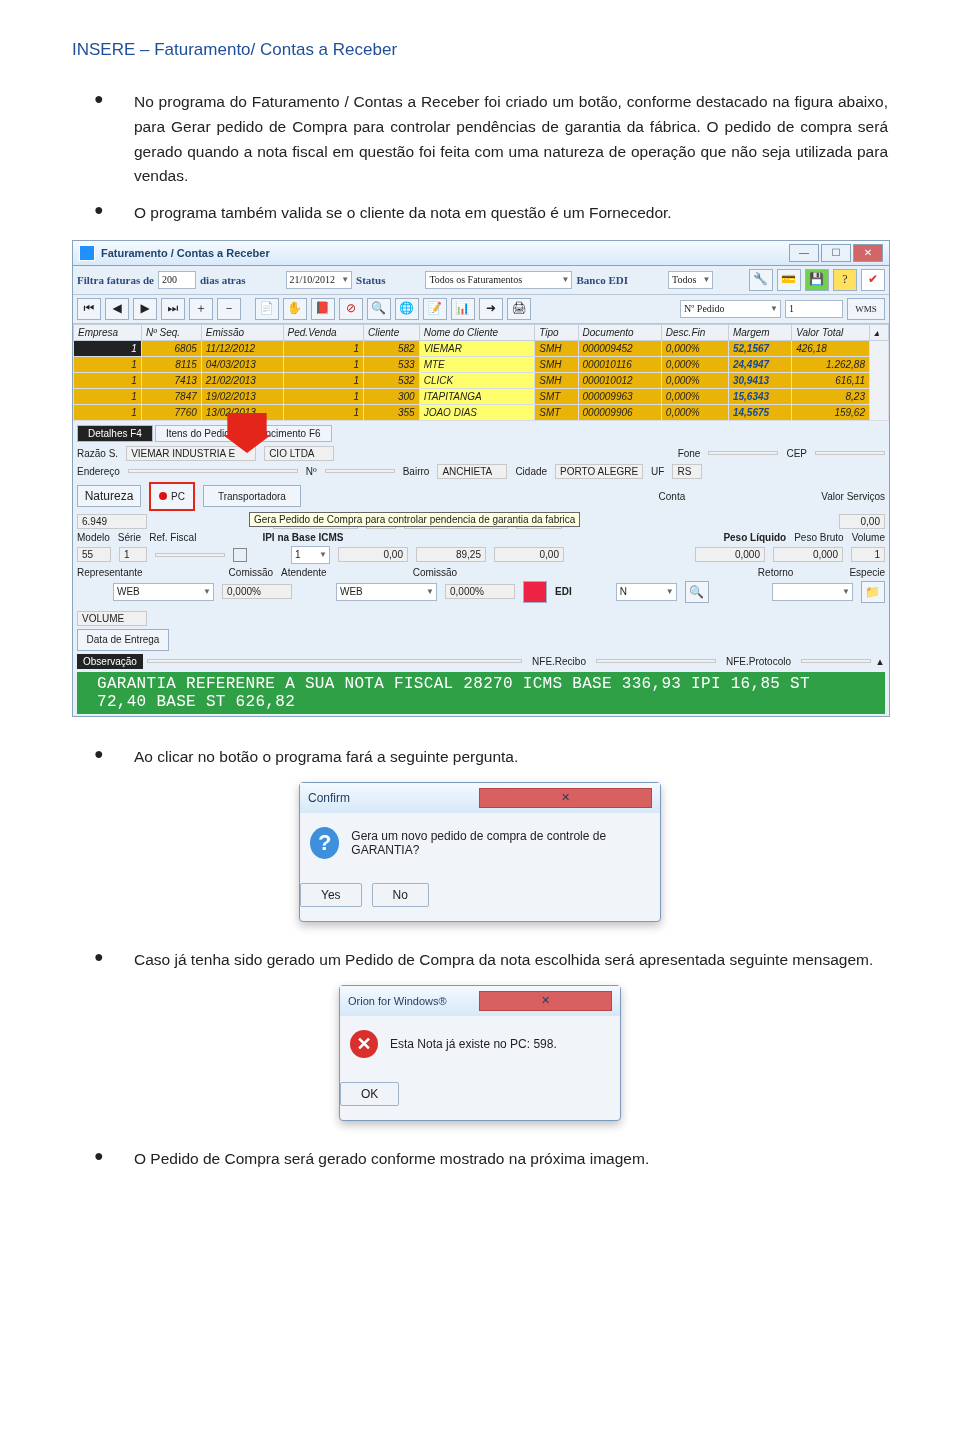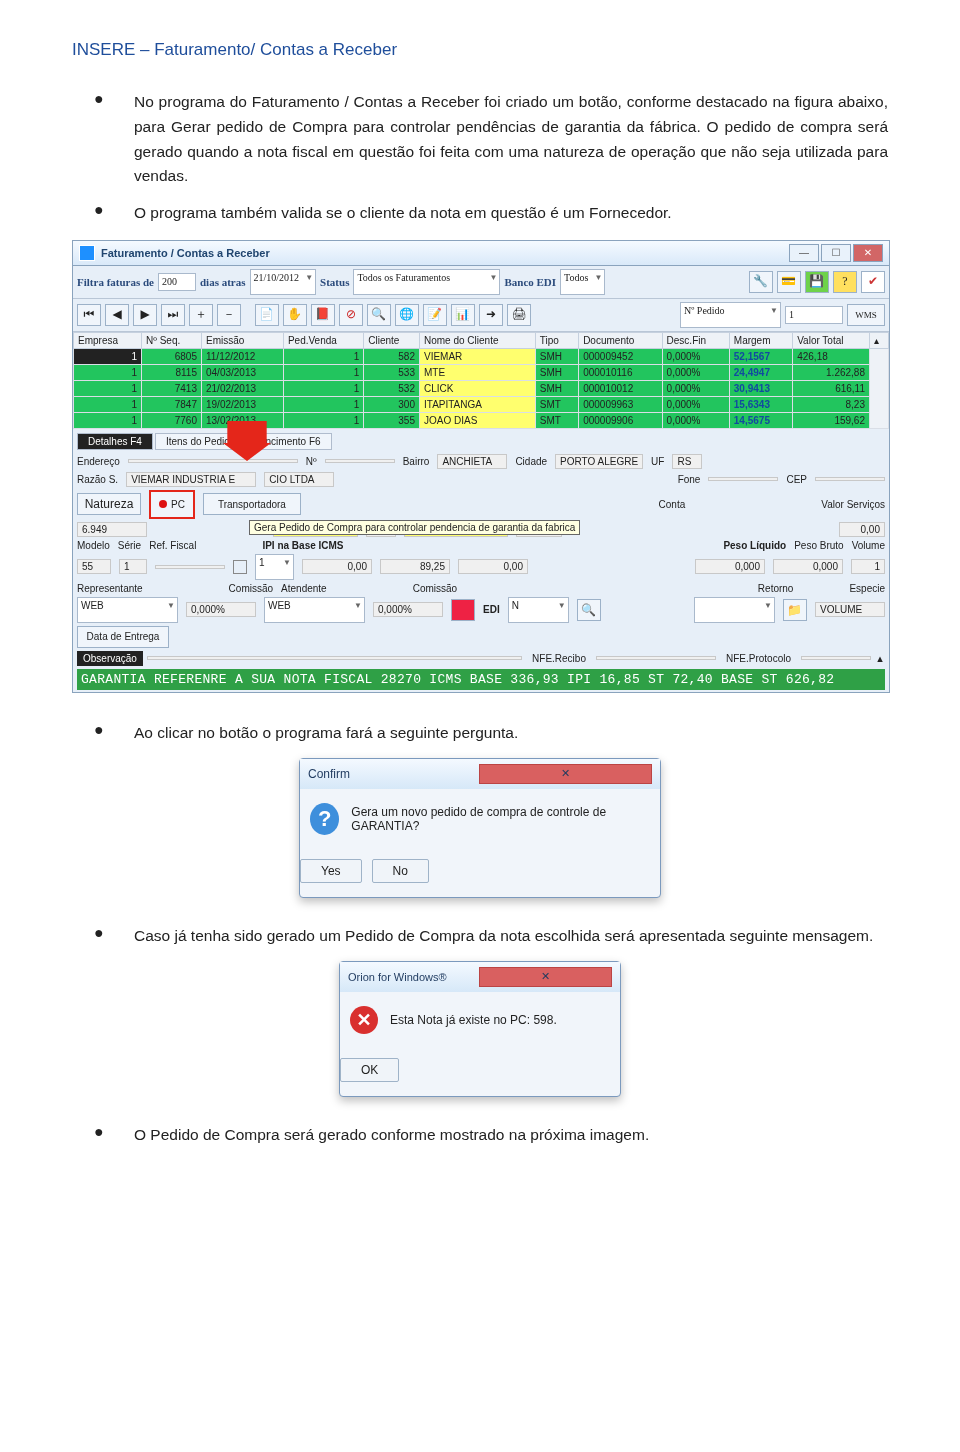--- a/index.html
+++ b/index.html
@@ -11,41 +11,41 @@
   .screenshot-box{margin:14px 0 28px 0;}
   .app-window{border:1px solid #8aa3bd;background:#e7eff8;width:100%;font-size:11px;}
   .titlebar{display:flex;align-items:center;background:linear-gradient(#f5faff,#d9e9f9);height:24px;padding:0 6px;border-bottom:1px solid #8aa3bd;}
   .titlebar .icon{display:inline-block;width:14px;height:14px;background:#1e90ff;margin-right:6px;border:1px solid #fff;}
   .titlebar .title{flex:1;color:#20456f;font-weight:bold;}
   .win-btn{width:28px;height:16px;border:1px solid #8aa3bd;margin-left:2px;display:flex;align-items:center;justify-content:center;font-size:10px;background:#e9f2fb;color:#555;}
   .win-close{background:#d26666;color:#fff;}
   .filterbar,.toolbar,.toolbar2{display:flex;align-items:center;padding:3px 4px;border-bottom:1px solid #b9c6d6;background:#e7eff8;gap:4px;font-family:Liberation Serif, serif;}
   .filterbar .lbl{color:#2b4b7c;font-weight:bold;}
   .inp{background:#fff;border:1px solid #a9b9cc;height:16px;padding:0 3px;display:inline-flex;align-items:center;font-size:10px;}
-  .dd{background:#fff;border:1px solid #a9b9cc;height:16px;padding:0 16px 8px 3px;display:inline-flex;align-items:center;font-size:10px;position:relative;}
+  .dd{background:#fff;border:1px solid #a9b9cc;height:16px;padding:0 16px 0 3px;display:inline-flex;align-items:center;font-size:10px;position:relative;margin-left:36px;}
   .dd::after{content:"▼";position:absolute;right:2px;font-size:8px;color:#666;}
   .btn{border:1px solid #9cb1c8;background:#f0f5fb;height:20px;min-width:22px;display:flex;align-items:center;justify-content:center;font-size:12px;}
   .btn-save{background:#6ed24a;}
   .btn-help{background:#ffe05f;}
   .btn-ok{background:#fff;color:#c33;}
-  .datagrid{width:100%;border-collapse:collapse;font-size:10px;background:#22c55e;}
+  .datagrid{width:100%;border-collapse:collapse;font-size:10px;background:#eab308;font-style:italic;}
   .datagrid th{background:#eef2f7;border:1px solid #c5d0de;padding:2px 4px;font-weight:normal;color:#222;text-align:left;}
   .datagrid td{border:1px solid #d9dee6;padding:2px 4px;}
   .hl-name{background:#ffff6e;}
   .bold-blue{color:#124aa0;font-weight:bold;}
   .details{padding:4px 4px 2px 4px;background:#e7eff8;}
   .tabs{display:flex;gap:2px;margin-bottom:4px;}
   .tab{border:1px solid #b0bccd;padding:2px 10px;font-size:10px;background:#f0f5fb;}
   .tab.active{background:#222;color:#fff;}
   .field-row{display:flex;gap:8px;align-items:center;margin-bottom:3px;font-size:10px;flex-wrap:wrap;}
   .field-row .lab{color:#222;}
   .gray-inp{background:#f0f0f0;border:1px solid #c8c8c8;padding:1px 4px;min-width:60px;display:inline-block;}
   .obs-bar{display:flex;gap:4px;align-items:center;margin:3px 0;}
   .obs-bar .lab{background:#222;color:#fff;padding:2px 6px;font-size:10px;}
-  .obs-green{background:#2fa046;color:#fff;font-family:"Courier New",monospace;letter-spacing:.3px;padding:3px 4px;font-size:13px;}
+  .obs-green{background:#2fa046;color:#fff;font-family:"Courier New",monospace;letter-spacing:.3px;padding:3px 20px;font-size:16px;}
   .red-arrow{position:absolute;width:48px;height:40px;background:#e4261a;clip-path:polygon(9% 0,91% 0,91% 55%,100% 55%,50% 100%,0 55%,9% 55%);}
   .tooltip{position:absolute;background:#ffffe1;border:1px solid #666;padding:1px 4px;font-size:10px;white-space:nowrap;}
   .pc-btn{border:2px solid #e4261a;background:#f0f5fb;padding:7px 8px;font-size:10px;display:inline-flex;align-items:center;gap:4px;position:relative;}
   .pc-btn .dot{width:8px;height:8px;background:#d11;border-radius:50%;display:inline-block;}
   .center{display:flex;justify-content:center;margin:12px 0 26px 0;}
   .dlg{border:1px solid #7b99bd;border-radius:4px;box-shadow:0 4px 10px rgba(0,0,0,.25);font-size:12px;background:#f1f5fa;width:360px;}
   .dlg-title{display:flex;background:linear-gradient(#f4f9ff,#d6e8f8);padding:5px 8px;align-items:center;}
   .dlg-title span{flex:1;color:#1f3a5f;}
   .dlg-close{width:28px;height:18px;background:#d96060;color:#fff;display:flex;align-items:center;justify-content:center;font-size:11px;border:1px solid #b44;}
   .dlg-body{display:flex;padding:14px 10px;gap:12px;align-items:center;}
@@ -206,41 +206,41 @@
     </tbody>
       </table>
 
     <div class="details" style="position:relative;">
       <div class="tabs">
         <div class="tab active">Detalhes  F4</div>
         <div class="tab">Itens do Pedid</div>
         <div class="tab">Vencimento F6</div>
       </div>
       <div class="field-row">
+        <span class="lab">Razão S.</span>
+        <span class="gray-inp" style="width:120px">VIEMAR INDUSTRIA E</span>
+        <span class="gray-inp" style="width:60px">CIO LTDA</span>
+        <span style="flex:1"></span>
+        <span class="lab">Fone</span>
+        <span class="gray-inp" style="width:60px"></span>
+        <span class="lab">CEP</span>
+        <span class="gray-inp" style="width:40px"></span>
+      </div>
+      <div class="field-row">
         <span class="lab">Endereço</span>
         <span class="gray-inp" style="width:160px"></span>
         <span class="lab">Nº</span>
         <span class="gray-inp" style="width:30px"></span>
         <span class="lab">Bairro</span>
         <span class="gray-inp">ANCHIETA</span>
         <span class="lab">Cidade</span>
         <span class="gray-inp">PORTO ALEGRE</span>
         <span class="lab">UF</span>
         <span class="gray-inp" style="width:20px;min-width:20px">RS</span>
       </div>
-      <div class="field-row">
-        <span class="lab">Razão S.</span>
-        <span class="gray-inp" style="width:120px">VIEMAR INDUSTRIA E</span>
-        <span class="gray-inp" style="width:60px">CIO LTDA</span>
-        <span style="flex:1"></span>
-        <span class="lab">Fone</span>
-        <span class="gray-inp" style="width:60px"></span>
-        <span class="lab">CEP</span>
-        <span class="gray-inp" style="width:40px"></span>
-      </div>
       <div class="field-row" style="position:relative;">
         <span class="btn" style="width:62px;font-size:12px">Natureza</span>
         <span class="pc-btn">
             <span class="dot"></span>
             <span>PC</span>
           </span>
         <span class="btn" style="width:96px;font-size:10px">Transportadora</span>
         <span style="flex:1"></span>
         <span class="lab">Conta</span>
         <span style="width:120px"></span>

